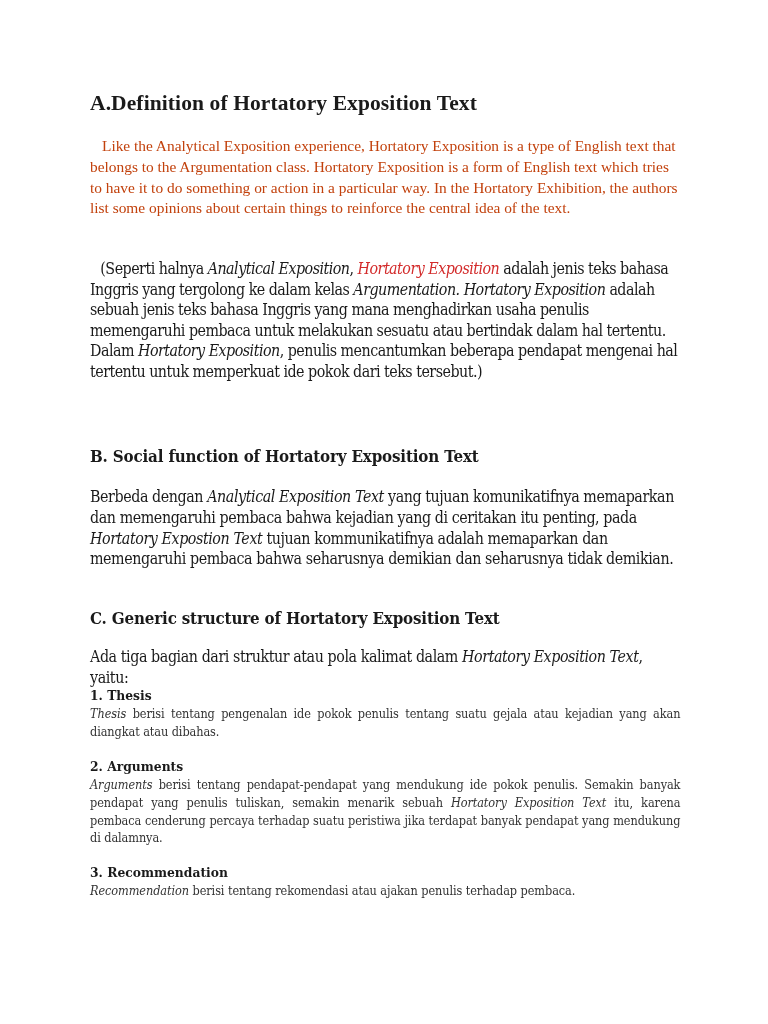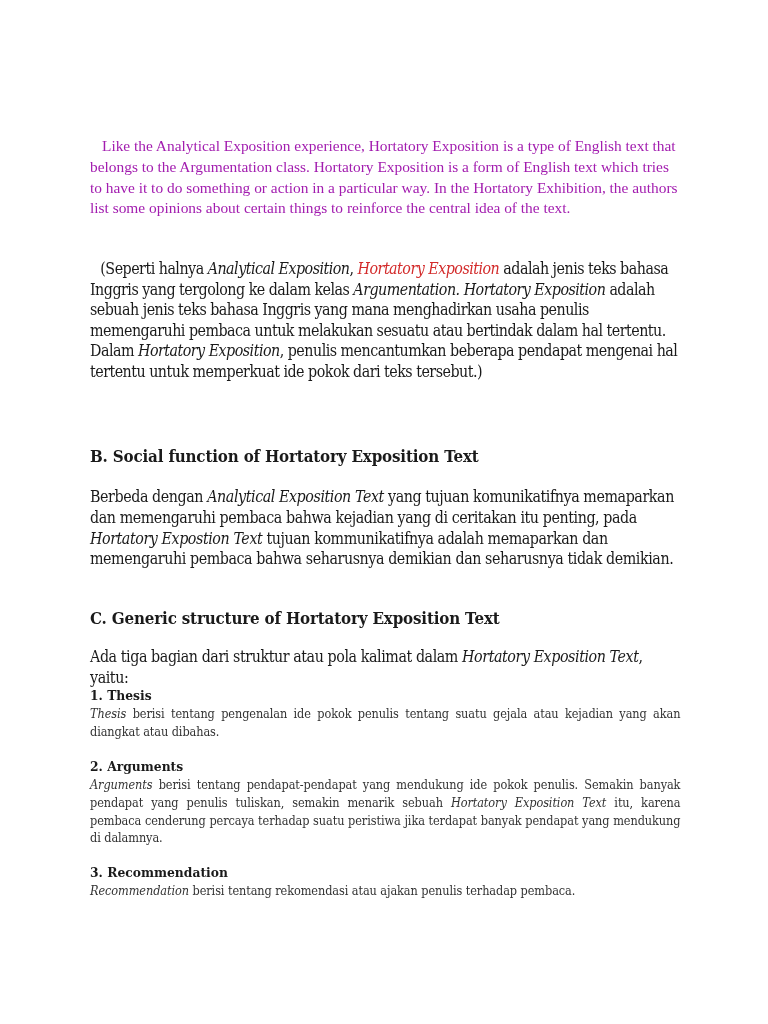--- a/index.html
+++ b/index.html
@@ -1,20 +1,20 @@
 <!DOCTYPE html>
 <html><head>
 <meta charset="utf-8">
 <style>
   html, body { margin: 0; padding: 0; background: #ffffff; }
   body { width: 768px; height: 1024px; position: relative; overflow: hidden; color: #1a1a1a; }
   .page { position: absolute; left: 0; top: 0; width: 768px; height: 1024px; }
   .blk { position: absolute; left: 90px; width: 590px; font-family: "Liberation Serif", serif; }
   .h-a { top: 91px; font-size: 21.5px; font-weight: bold; letter-spacing: 0.1px; }
-  .p-en { top: 136px; font-size: 15.4px; line-height: 20.8px; color: #a21caf; }
+  .p-en { top: 136px; font-size: 15.4px; line-height: 20.8px; color: #c2410c; }
   .p-id { top: 259px; font-size: 16.6px; line-height: 20.6px; font-family: "DejaVu Serif", serif; letter-spacing: -0.6px; transform: scaleX(0.86); transform-origin: 0 0; width: 690px; }
   .h-b { top: 446px; font-size: 17.4px; font-weight: bold; font-family: "DejaVu Serif", serif; transform: scaleX(0.87); transform-origin: 0 0; width: 680px; letter-spacing: -0.2px; }
   .p-b { top: 487px; font-size: 16.6px; line-height: 20.8px; font-family: "DejaVu Serif", serif; transform: scaleX(0.86); transform-origin: 0 0; width: 690px; letter-spacing: -0.5px; }
   .h-c { top: 608px; font-size: 17.4px; font-weight: bold; font-family: "DejaVu Serif", serif; transform: scaleX(0.87); transform-origin: 0 0; width: 680px; letter-spacing: -0.2px; }
   .p-c { top: 647px; font-size: 16.6px; line-height: 20.6px; font-family: "DejaVu Serif", serif; transform: scaleX(0.86); transform-origin: 0 0; width: 690px; letter-spacing: -0.5px; }
   .sub-h { font-size: 13.4px; font-weight: bold; font-family: "DejaVu Serif", serif; transform: scaleX(0.92); transform-origin: 0 0; width: 640px; }
   .sub-p { font-size: 12.6px; line-height: 17.8px; font-family: "DejaVu Serif", serif; color: #333; transform: scaleX(0.9); transform-origin: 0 0; width: 656px; letter-spacing: -0.1px; text-align: justify; }
   .s1h { top: 687px; }
   .s1p { top: 705px; }
   .s2h { top: 758px; }
@@ -23,20 +23,21 @@
   .s3p { top: 882px; }
   .indent { display: inline-block; width: 12px; }
   em { font-style: italic; }
   .red { color: #d32b2b; }
 </style>
 </head>
 <body>
 
 <div class="page">
 
+  <div class="blk h-a">A.Definition of Hortatory Exposition Text</div>
 
   <div class="blk p-en"><span class="indent"></span><span>Like the Analytical Exposition experience, Hortatory Exposition is a type of English text that belongs to the Argumentation class. Hortatory Exposition is a form of English text which tries to have it to do something or action in a particular way. In the Hortatory Exhibition, the authors list some opinions about certain things to reinforce the central idea of the text.</span></div>
 
   <div class="blk p-id"><span class="indent"></span><span>(Seperti halnya </span><em>Analytical Exposition</em><span>, </span><em class="red">Hortatory Exposition</em><span> adalah jenis teks bahasa Inggris yang tergolong ke dalam kelas </span><em>Argumentation.</em><span> </span><em>Hortatory Exposition</em><span> adalah sebuah jenis teks bahasa Inggris yang mana menghadirkan usaha penulis memengaruhi pembaca untuk melakukan sesuatu atau bertindak dalam hal tertentu. Dalam </span><em>Hortatory Exposition</em><span>, penulis mencantumkan beberapa pendapat mengenai hal tertentu untuk memperkuat ide pokok  dari teks tersebut.)</span></div>
 
   <div class="blk h-b">B. Social function of Hortatory Exposition Text</div>
 
   <div class="blk p-b"><span>Berbeda dengan </span><em>Analytical Exposition Text</em><span> yang tujuan komunikatifnya memaparkan dan memengaruhi pembaca bahwa kejadian yang di ceritakan itu penting, pada </span><em>Hortatory Expostion Text</em><span> tujuan kommunikatifnya adalah memaparkan dan memengaruhi pembaca bahwa seharusnya demikian dan seharusnya tidak demikian.</span></div>
 
   <div class="blk h-c">C. Generic structure of Hortatory Exposition  Text</div>

